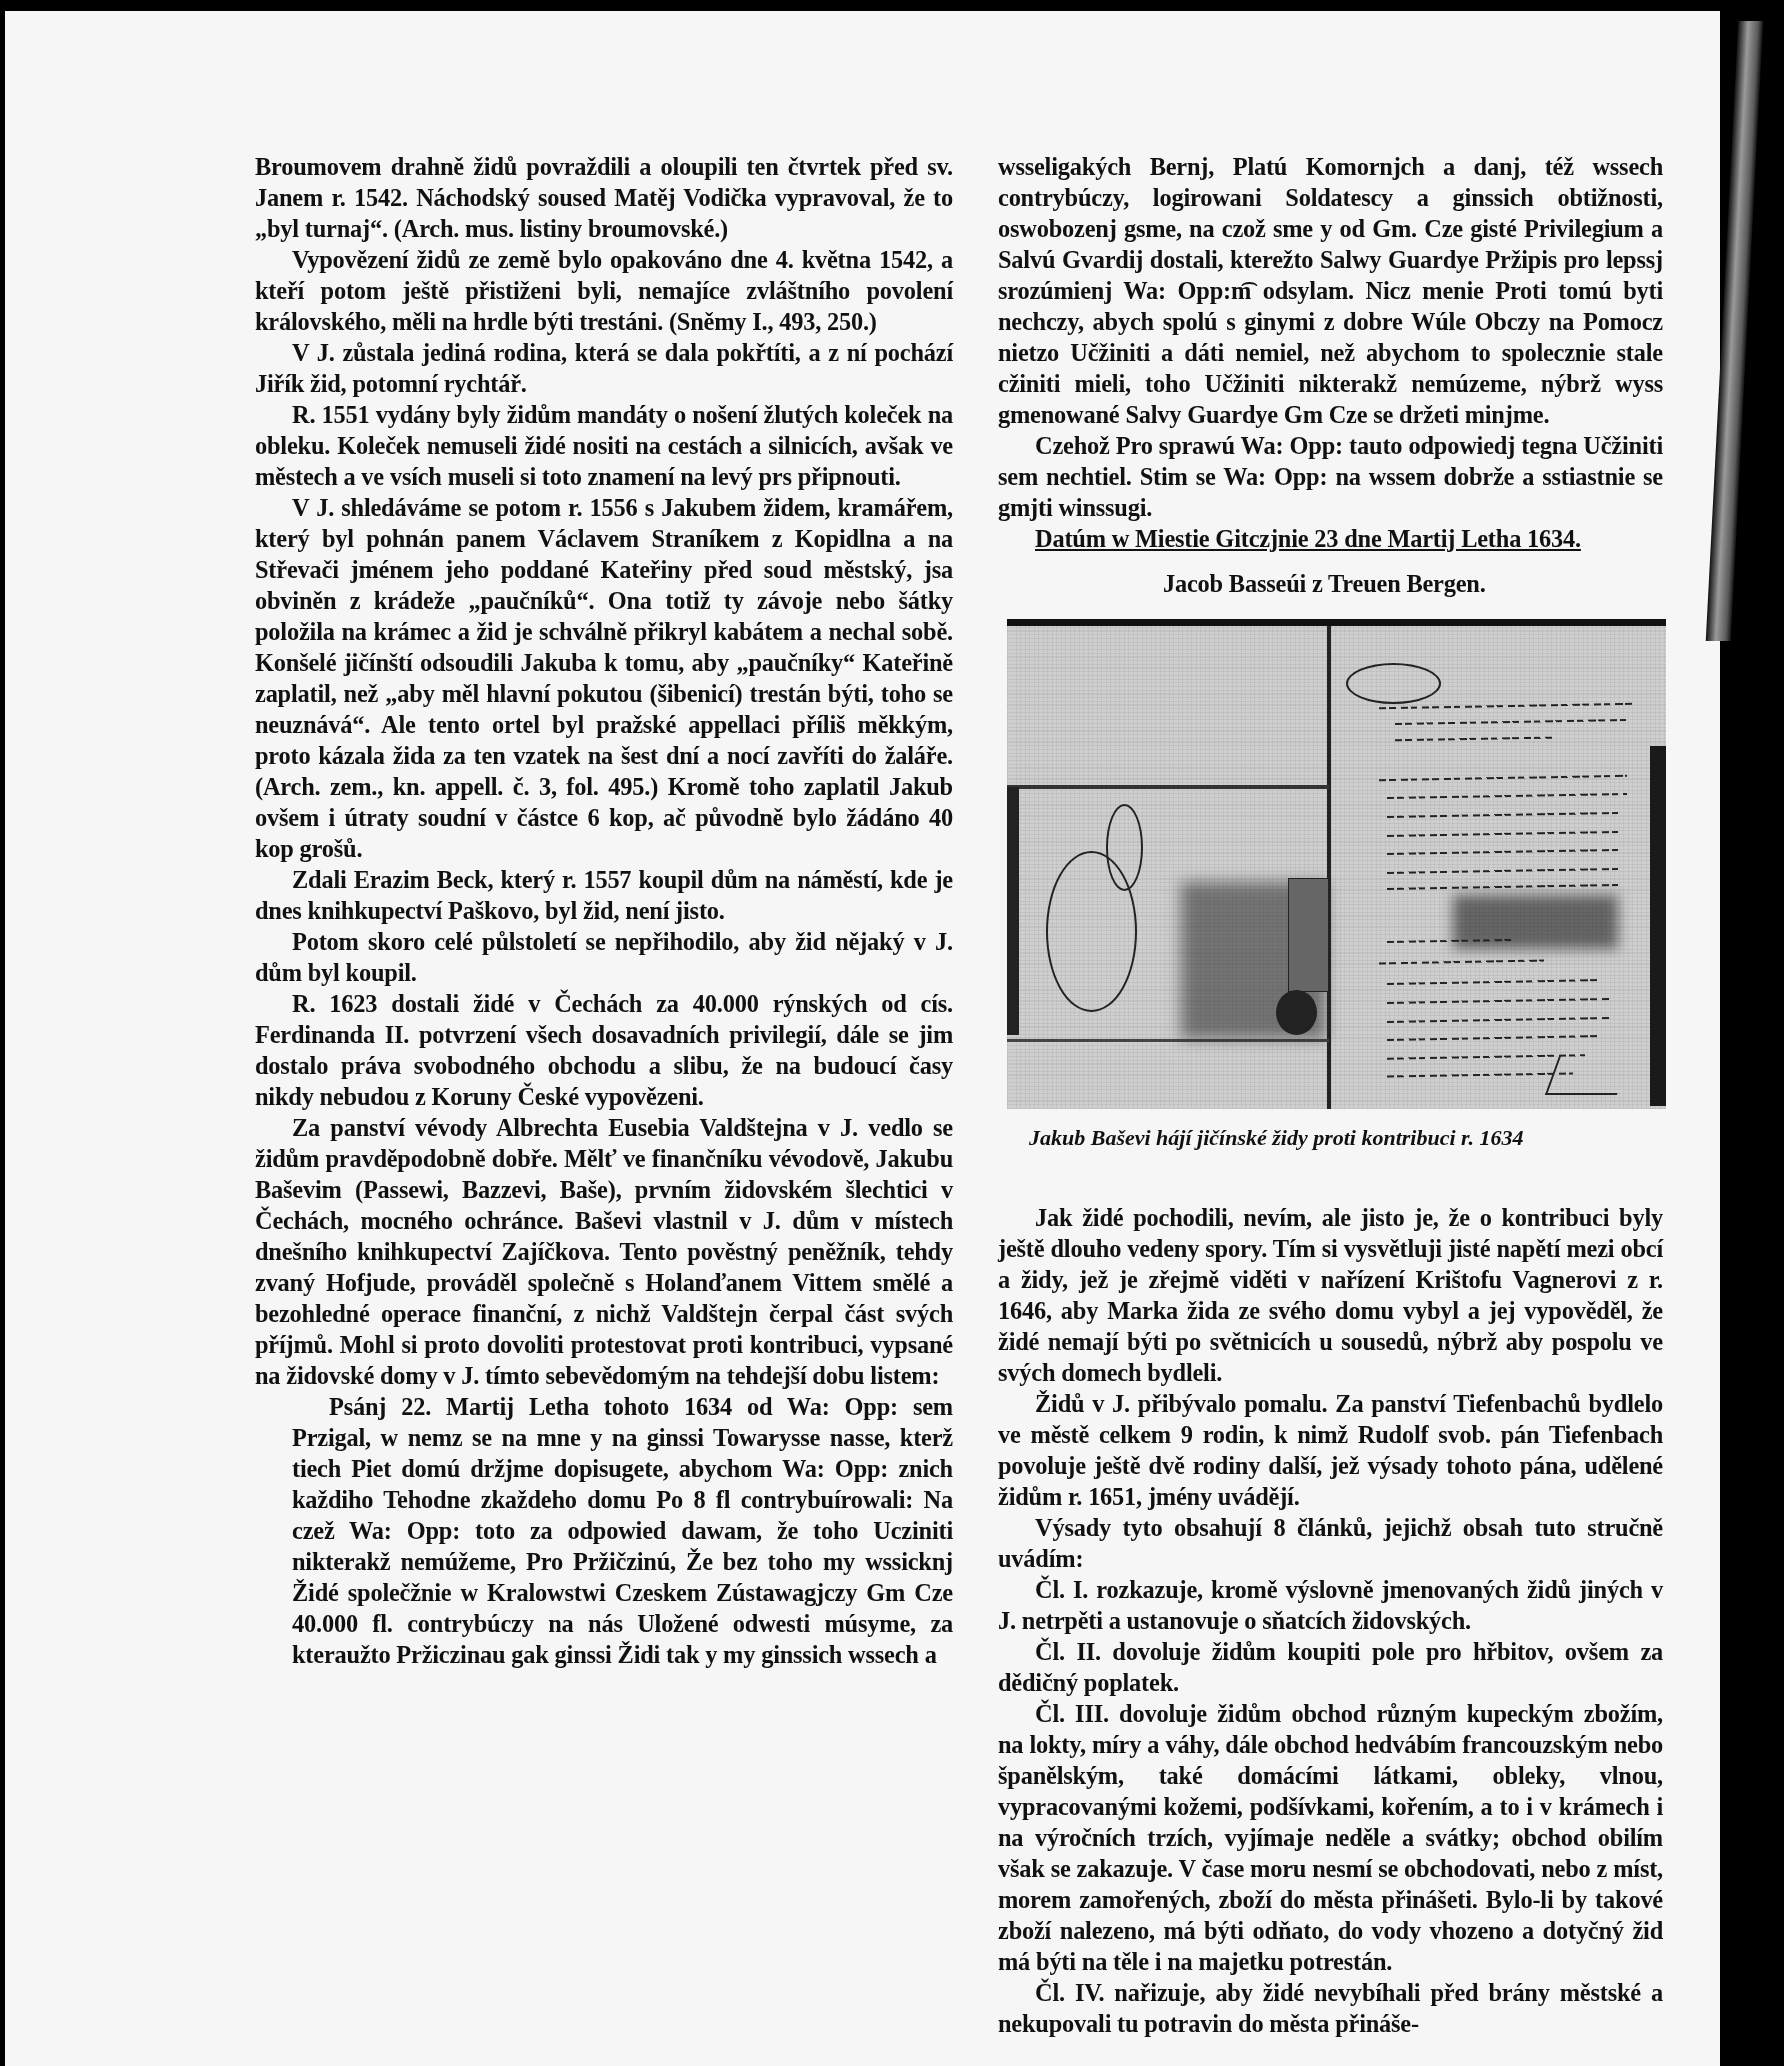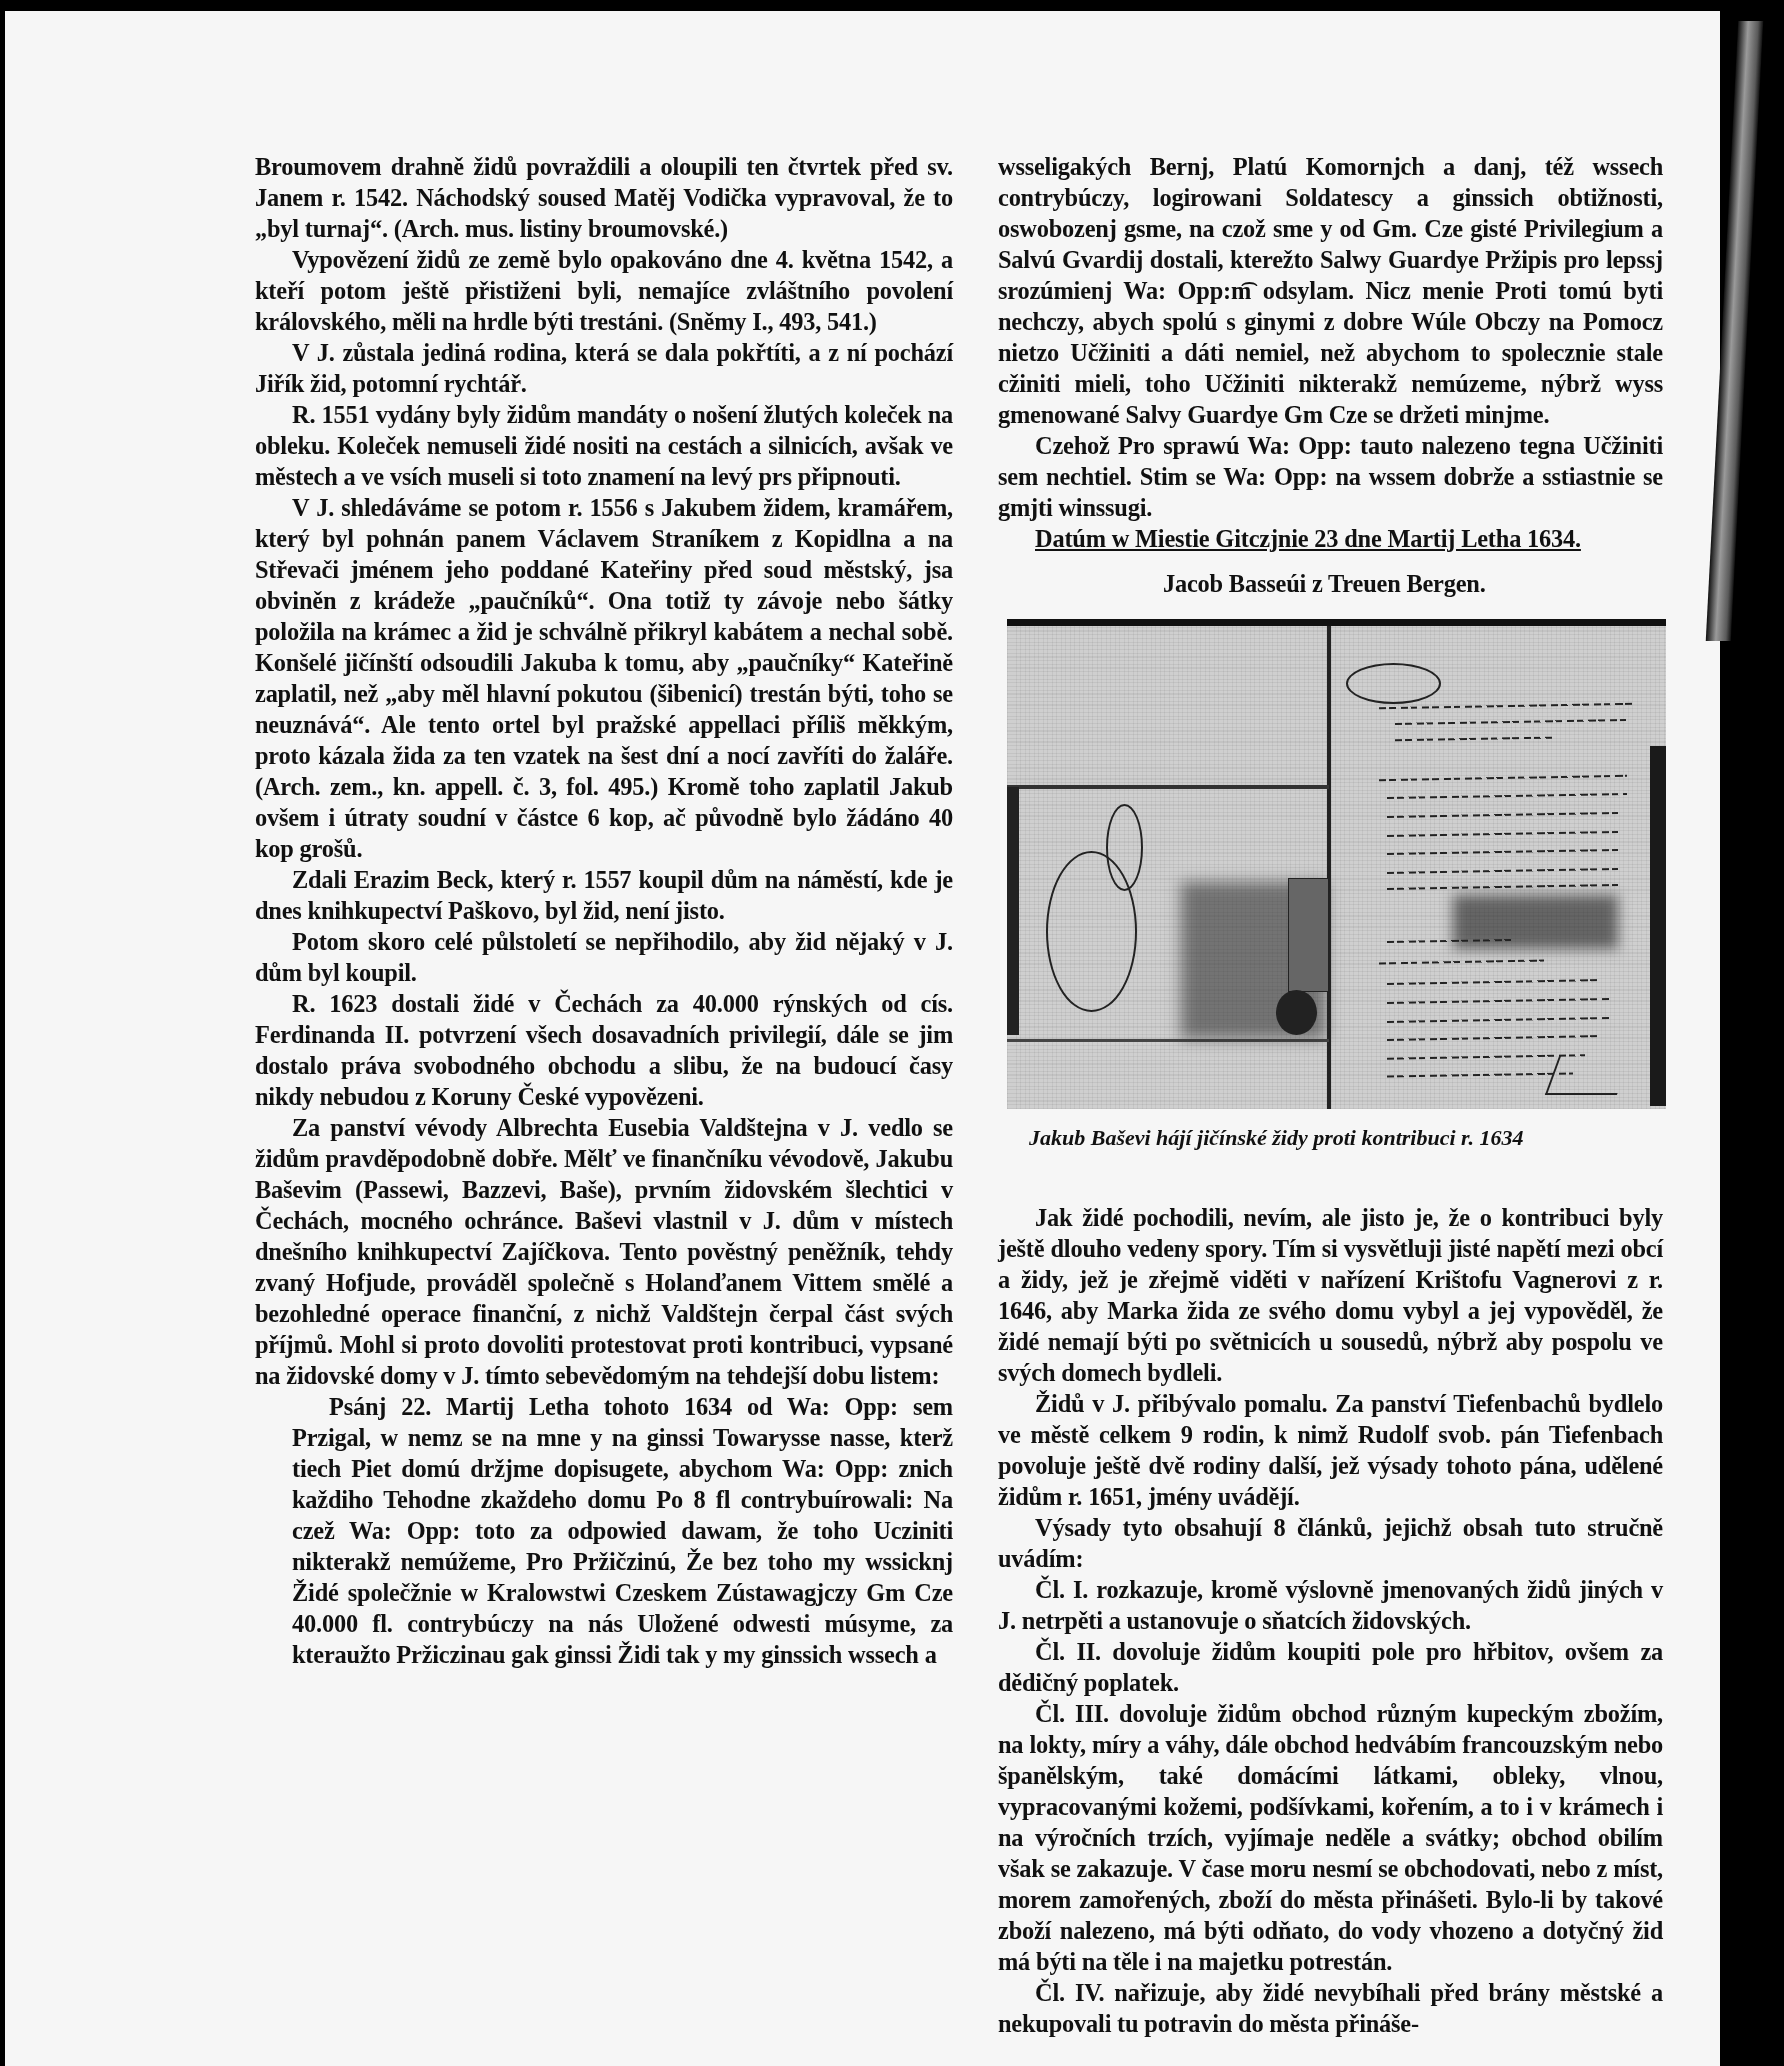--- a/index.html
+++ b/index.html
@@ -63,34 +63,34 @@
   }
   .col p.after-fig { margin-top: 50px; }
 </style>
 </head>
 <body>
 
 <div class="page">
 
   <div class="col col-left">
     <p class="noindent">Broumovem drahně židů povraždili a oloupili ten čtvrtek před sv. Janem r. 1542. Náchodský soused Matěj Vodička vypravoval, že to „byl turnaj“. (Arch. mus. listiny broumovské.)</p>
-    <p>Vypovězení židů ze země bylo opakováno dne 4. května 1542, a kteří potom ještě přistiženi byli, nemajíce zvláštního povolení královského, měli na hrdle býti trestáni. (Sněmy I., 493, 541.)</p>
+    <p>Vypovězení židů ze země bylo opakováno dne 4. května 1542, a kteří potom ještě přistiženi byli, nemajíce zvláštního povolení královského, měli na hrdle býti trestáni. (Sněmy I., 493, 250.)</p>
     <p>V J. zůstala jediná rodina, která se dala pokřtíti, a z ní pochází Jiřík žid, potomní rychtář.</p>
     <p>R. 1551 vydány byly židům mandáty o nošení žlutých koleček na obleku. Koleček nemuseli židé nositi na cestách a silnicích, avšak ve městech a ve vsích museli si toto znamení na levý prs připnouti.</p>
     <p>V J. shledáváme se potom r. 1556 s Jakubem židem, kramářem, který byl pohnán panem Václavem Straníkem z Kopidlna a na Střevači jménem jeho poddané Kateřiny před soud městský, jsa obviněn z krádeže „paučníků“. Ona totiž ty závoje nebo šátky položila na krámec a žid je schválně přikryl kabátem a nechal sobě. Konšelé jičínští odsoudili Jakuba k tomu, aby „paučníky“ Kateřině zaplatil, než „aby měl hlavní pokutou (šibenicí) trestán býti, toho se neuznává“. Ale tento ortel byl pražské appellaci příliš měkkým, proto kázala žida za ten vzatek na šest dní a nocí zavříti do žaláře. (Arch. zem., kn. appell. č. 3, fol. 495.) Kromě toho zaplatil Jakub ovšem i útraty soudní v částce 6 kop, ač původně bylo žádáno 40 kop grošů.</p>
     <p>Zdali Erazim Beck, který r. 1557 koupil dům na náměstí, kde je dnes knihkupectví Paškovo, byl žid, není jisto.</p>
     <p>Potom skoro celé půlstoletí se nepřihodilo, aby žid nějaký v J. dům byl koupil.</p>
     <p>R. 1623 dostali židé v Čechách za 40.000 rýnských od cís. Ferdinanda II. potvrzení všech dosavadních privilegií, dále se jim dostalo práva svobodného obchodu a slibu, že na budoucí časy nikdy nebudou z Koruny České vypovězeni.</p>
     <p>Za panství vévody Albrechta Eusebia Valdštejna v J. vedlo se židům pravděpodobně dobře. Mělť ve finančníku vévodově, Jakubu Baševim (Passewi, Bazzevi, Baše), prvním židovském šlechtici v Čechách, mocného ochránce. Baševi vlastnil v J. dům v místech dnešního knihkupectví Zajíčkova. Tento pověstný peněžník, tehdy zvaný Hofjude, prováděl společně s Holanďanem Vittem smělé a bezohledné operace finanční, z nichž Valdštejn čerpal část svých příjmů. Mohl si proto dovoliti protestovat proti kontribuci, vypsané na židovské domy v J. tímto sebevědomým na tehdejší dobu listem:</p>
     <p class="letter">Psánj 22. Martij Letha tohoto 1634 od Wa: Opp: sem Przigal, w nemz se na mne y na ginssi Towarysse nasse, kterž tiech Piet domú držjme dopisugete, abychom Wa: Opp: znich každiho Tehodne zkaždeho domu Po 8 fl contrybuírowali: Na czež Wa: Opp: toto za odpowied dawam, že toho Ucziniti nikterakž nemúžeme, Pro Pržičzinú, Že bez toho my wssicknj Židé společžnie w Kralowstwi Czeskem Zústawagjczy Gm Cze 40.000 fl. contrybúczy na nás Uložené odwesti músyme, za kteraužto Pržiczinau gak ginssi Židi tak y my ginssich wssech a</p>
   </div>
 
   <div class="col col-right">
     <p class="noindent">wsseligakých Bernj, Platú Komornjch a danj, též wssech contrybúczy, logirowani Soldatescy a ginssich obtižnosti, oswobozenj gsme, na czož sme y od Gm. Cze gisté Privilegium a Salvú Gvardij dostali, kterežto Salwy Guardye Pržipis pro lepssj srozúmienj Wa: Opp:m͡ odsylam. Nicz menie Proti tomú byti nechczy, abych spolú s ginymi z dobre Wúle Obczy na Pomocz nietzo Učžiniti a dáti nemiel, než abychom to spolecznie stale cžiniti mieli, toho Učžiniti nikterakž nemúzeme, nýbrž wyss gmenowané Salvy Guardye Gm Cze se držeti minjme.</p>
-    <p>Czehož Pro sprawú Wa: Opp: tauto nalezeno tegna Učžiniti sem nechtiel. Stim se Wa: Opp: na wssem dobrže a sstiastnie se gmjti winssugi.</p>
+    <p>Czehož Pro sprawú Wa: Opp: tauto odpowiedj tegna Učžiniti sem nechtiel. Stim se Wa: Opp: na wssem dobrže a sstiastnie se gmjti winssugi.</p>
     <p class="dated">Datúm w Miestie Gitczjnie 23 dne Martij Letha 1634.</p>
     <p class="signature">Jacob Basseúi z Treuen Bergen.</p>
 
     <div class="figure">
       <div class="photo" title="Photograph of a folded 17th-century handwritten letter with seal and signature">
         <div class="fold-v"></div>
         <div class="fold-h"></div>
         <div class="fold-h2"></div>
         <div class="left-dark"></div>
         <div class="right-dark"></div>

